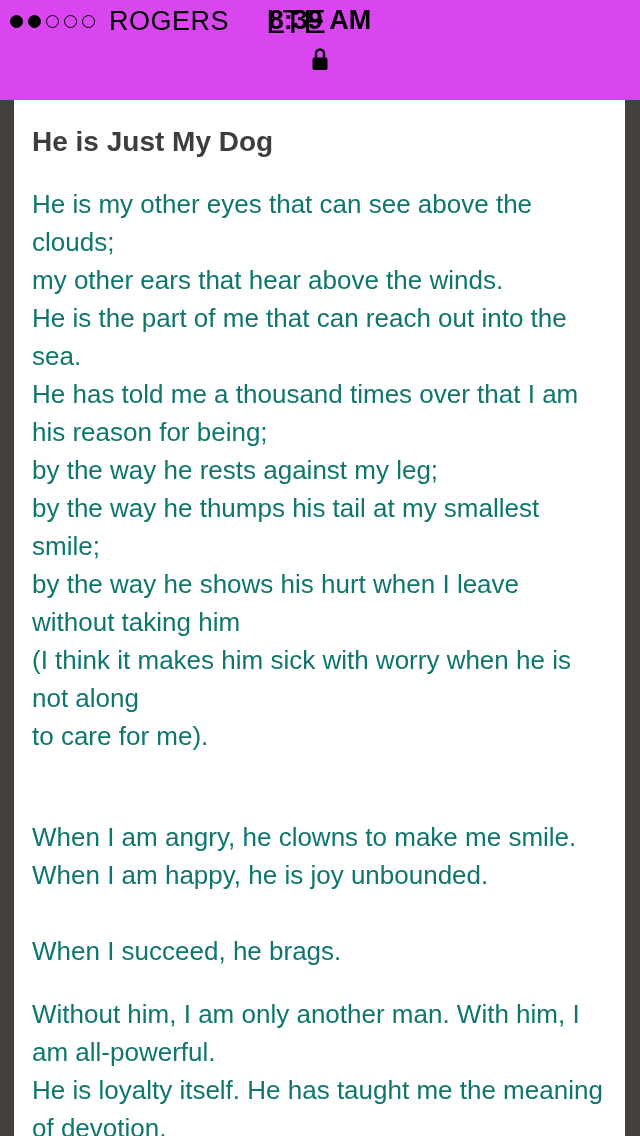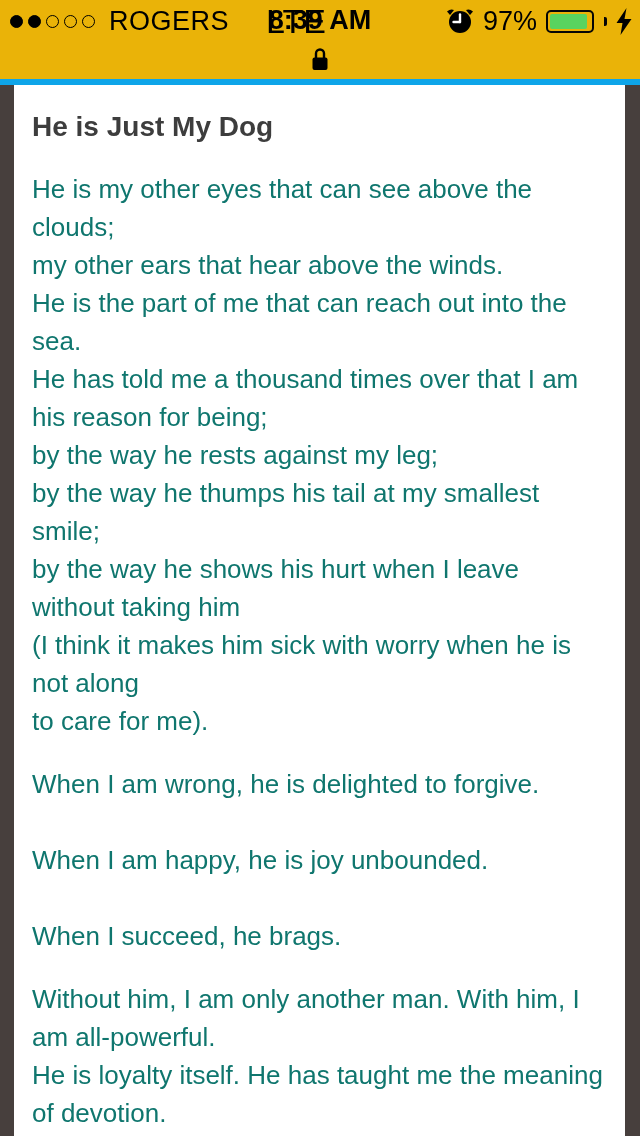--- a/index.html
+++ b/index.html
@@ -5,23 +5,23 @@
   * { margin: 0; padding: 0; box-sizing: border-box; }
   html, body {
     width: 640px; height: 1136px;
     overflow: hidden;
     background: #ffffff;
     font-family: "Liberation Sans", sans-serif;
   }
 
   
   .chrome {
-    width: 640px; height: 85px;
-    background: #eab308;
-    border-bottom: 6px solid #0ea5e9;
+    width: 640px; height: 100px;
+    background: #d946ef;
+    border-bottom: 1px solid #0ea5e9;
   }
   .statusbar {
     height: 40px;
     display: flex; align-items: center;
     padding: 0 8px 0 10px;
     position: relative;
     color: #000;
   }
   .status-left { display: flex; align-items: center; gap: 5px; padding-top: 2px; }
   .signal-dots { display: flex; align-items: center; gap: 5px; margin-right: 9px; }
@@ -101,59 +101,38 @@
           <span class="dot"></span>
           <span class="dot"></span>
           <span class="dot"></span>
         </span>
       <span class="carrier">ROGERS</span>
       <span class="network">LTE</span>
     </div>
 
     <div class="status-time">8:39 AM</div>
 
-    <div class="status-right">
-      <span>
-        <svg width="28" height="28" viewBox="0 0 28 28">
-          <path d="M4 8 L1 4.5 Q4.5 1.5 8 3 Z" fill="#000"></path>
-          <path d="M24 8 L27 4.5 Q23.5 1.5 20 3 Z" fill="#000"></path>
-          <circle cx="14" cy="15" r="11" fill="#000"></circle>
-          <line x1="14" y1="15" x2="14" y2="7.5" stroke="#fff" stroke-width="2.4" stroke-linecap="round"></line>
-          <line x1="14" y1="15" x2="7.5" y2="15" stroke="#fff" stroke-width="2.4" stroke-linecap="round"></line>
-        </svg>
-      </span>
-      <span class="battery-pct">97%</span>
-      <span class="battery">
-        <span class="battery-fill" style="background: rgb(89, 211, 95);"></span>
-      </span>
-      <span class="battery-nub"></span>
-      <span>
-        <svg width="16" height="27" viewBox="0 0 16 27">
-          <polygon points="10.5,0 0.5,15 6.5,15 4.5,27 15.5,11 8.5,11" fill="#000"></polygon>
-        </svg>
-      </span>
-    </div>
   </div>
 
   <div class="urlbar">
     <span>
       <svg width="18" height="24" viewBox="0 0 18 24">
         <path d="M5 11 V6.5 a4 4 0 0 1 8 0 V11" fill="none" stroke="#000" stroke-width="2.4"></path>
         <rect x="1.5" y="10.5" width="15" height="12.5" rx="2" fill="#000"></rect>
       </svg>
     </span>
   </div>
 </div>
 
 <div class="viewport">
   <div class="side-bar left"></div>
 
   <div class="page">
     <h1>He is Just My Dog</h1>
     <div>
         <p><span>He is my other eyes that can see above the clouds;</span><br><span>my other ears that hear above the winds.</span><br><span>He is the part of me that can reach out into the sea.</span><br><span>He has told me a thousand times over that I am his reason for being;</span><br><span>by the way he rests against my leg;</span><br><span>by the way he thumps his tail at my smallest smile;</span><br><span>by the way he shows his hurt when I leave without taking him</span><br><span>(I think it makes him sick with worry when he is not along</span><br><span>to care for me).</span></p>
-        <p><span>When I am wrong, he is delighted to forgive.</span><br><br><span>When I am happy, he is joy unbounded.</span><br><br><span>When I succeed, he brags.</span></p>
+        <p><br><span>When I am angry, he clowns to make me smile.</span><br><span>When I am happy, he is joy unbounded.</span><br><br><span>When I succeed, he brags.</span></p>
         <p><span>Without him, I am only another man. With him, I am all-powerful.</span><br><span>He is loyalty itself. He has taught me the meaning of devotion.</span><br><span>With him, I know a secret comfort and a private peace.</span></p>
       </div>
   </div>
 
   <div class="side-bar right"></div>
 </div>
 
 </body></html>

